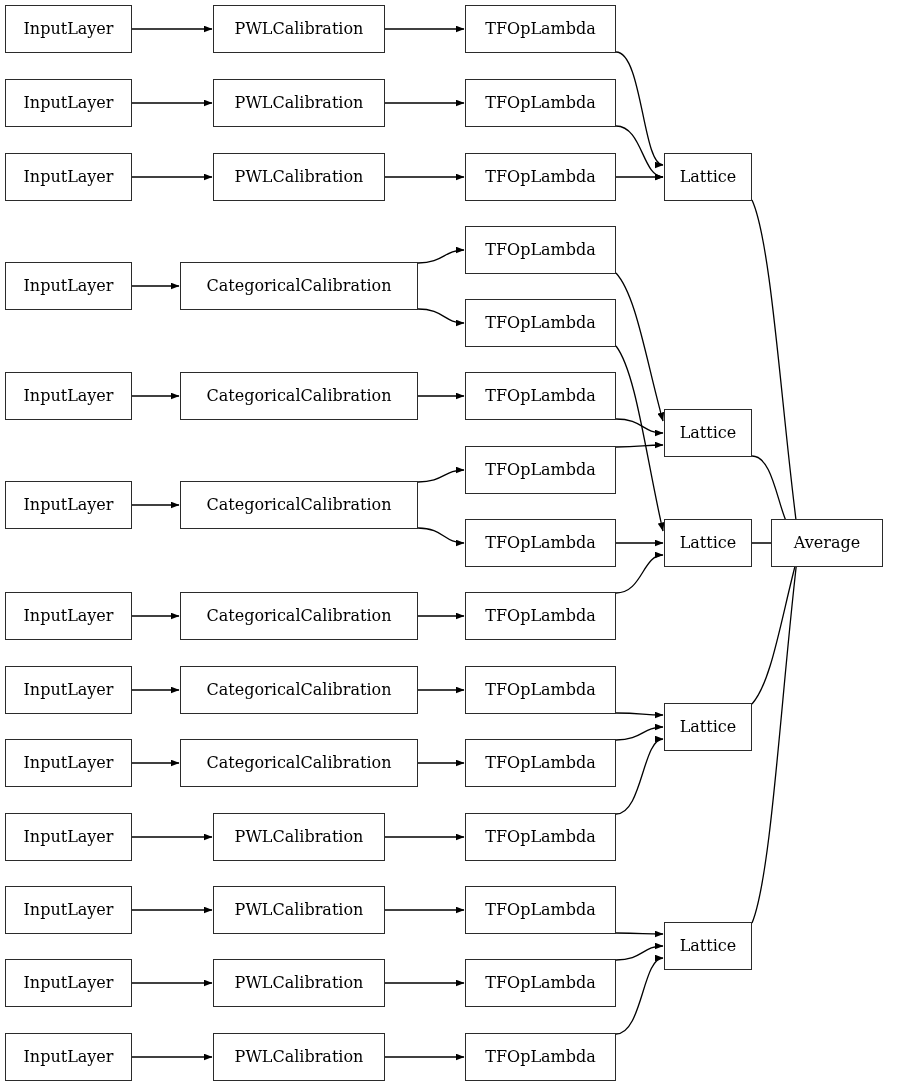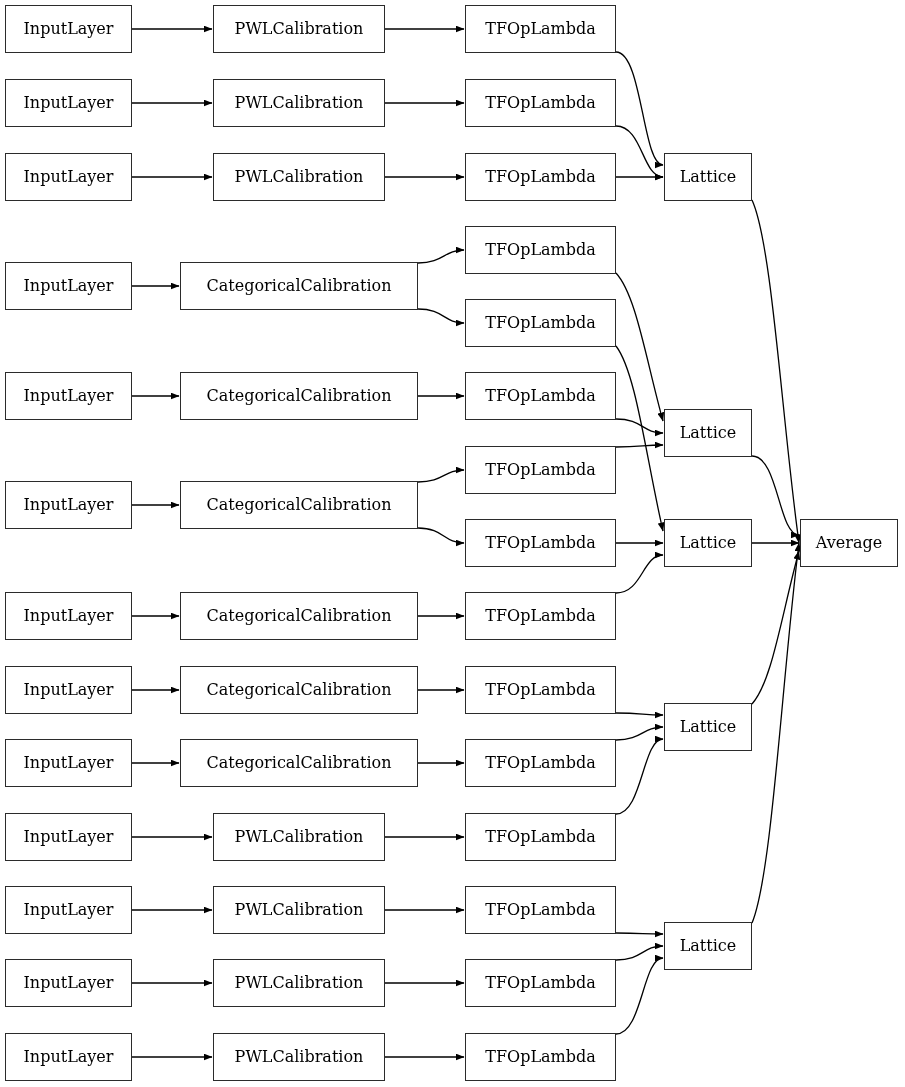--- a/index.html
+++ b/index.html
@@ -214,17 +214,17 @@
       </div>
       <div class="node" style="left: 664px; top: 519px; width: 88px; height: 48px;">
         <span>Lattice</span>
       </div>
       <div class="node" style="left: 664px; top: 703px; width: 88px; height: 48px;">
         <span>Lattice</span>
       </div>
       <div class="node" style="left: 664px; top: 922px; width: 88px; height: 48px;">
         <span>Lattice</span>
       </div>
-      <div class="node" style="left: 800px; top: 519px; width: 98px; height: 48px;">
+      <div class="node" style="left: 771px; top: 519px; width: 112px; height: 48px;">
         <span>Average</span>
       </div>
     </div>
 </div>
 
 </body></html>

